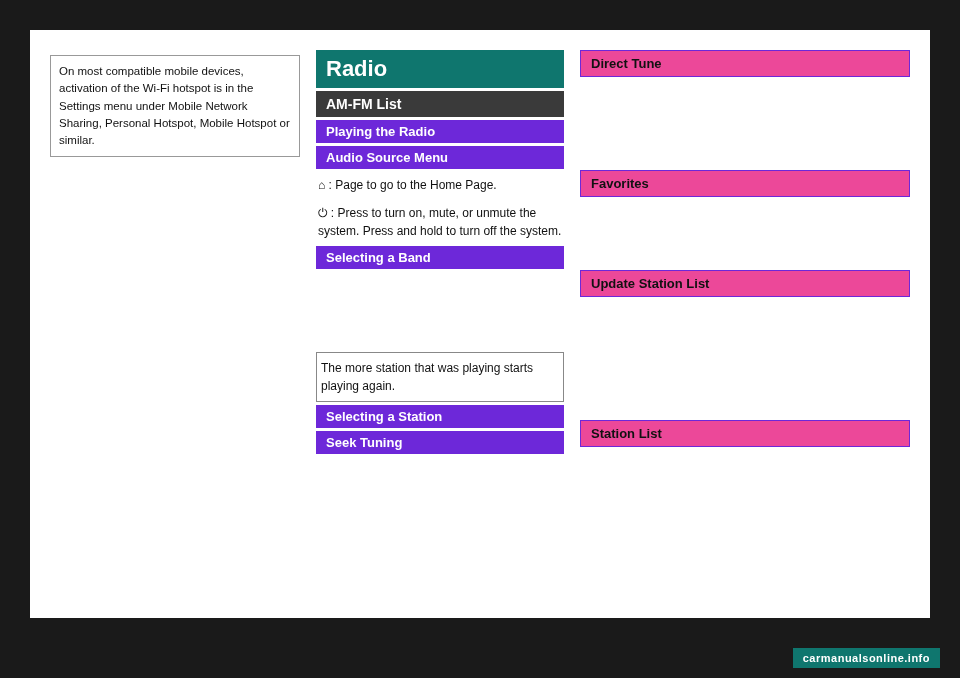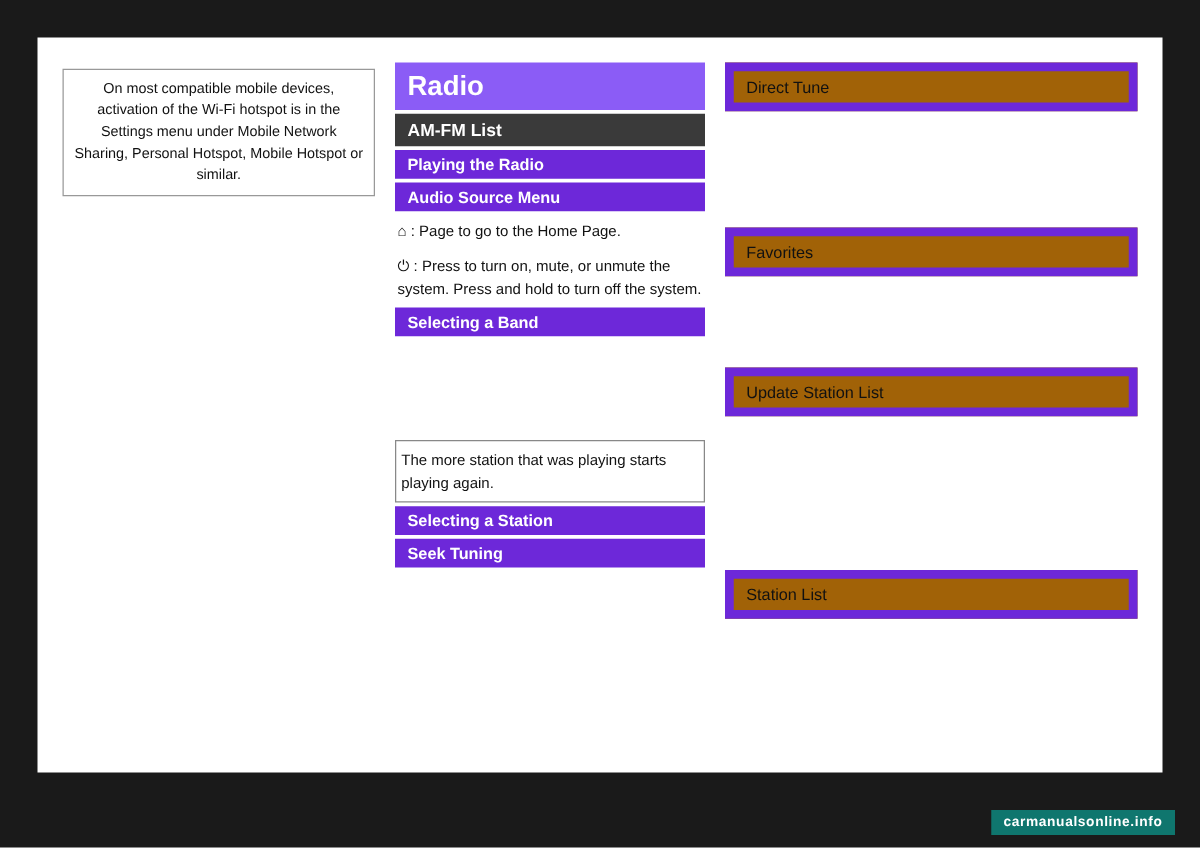--- a/index.html
+++ b/index.html
@@ -43,32 +43,31 @@
     }
 
     .note-box {
       border: 1px solid #999;
       padding: 7px 8px;
       font-size: 11.5px;
       line-height: 1.5;
       color: #111;
       margin-bottom: 6px;
       background: #fff;
-      text-align: center;
     }
 
     
     .mid-col {
       width: 260px;
       flex-shrink: 0;
       padding: 0 6px;
     }
 
     .section-header-large {
-      background: #8b5cf6;
+      background: #0f766e;
       color: #fff;
       font-size: 22px;
       font-weight: bold;
       padding: 6px 10px;
       margin-bottom: 3px;
     }
 
     .section-header-medium {
       background: #3a3a3a;
       color: #fff;
@@ -104,27 +103,27 @@
       border: 1px solid #888;
     }
 
     
     .right-col {
       flex: 1;
       padding-left: 10px;
     }
 
     .right-section-header {
-      background: #a16207;
+      background: #ec4899;
       color: #111;
       font-size: 13px;
-      font-weight: normal;
+      font-weight: bold;
       padding: 5px 10px;
       margin-bottom: 3px;
-      border: 7px solid #6d28d9;
+      border: 1px solid #6d28d9;
     }
 
     .right-section-gap {
       height: 60px;
     }
 
     .right-section-gap-sm {
       height: 30px;
     }
 

